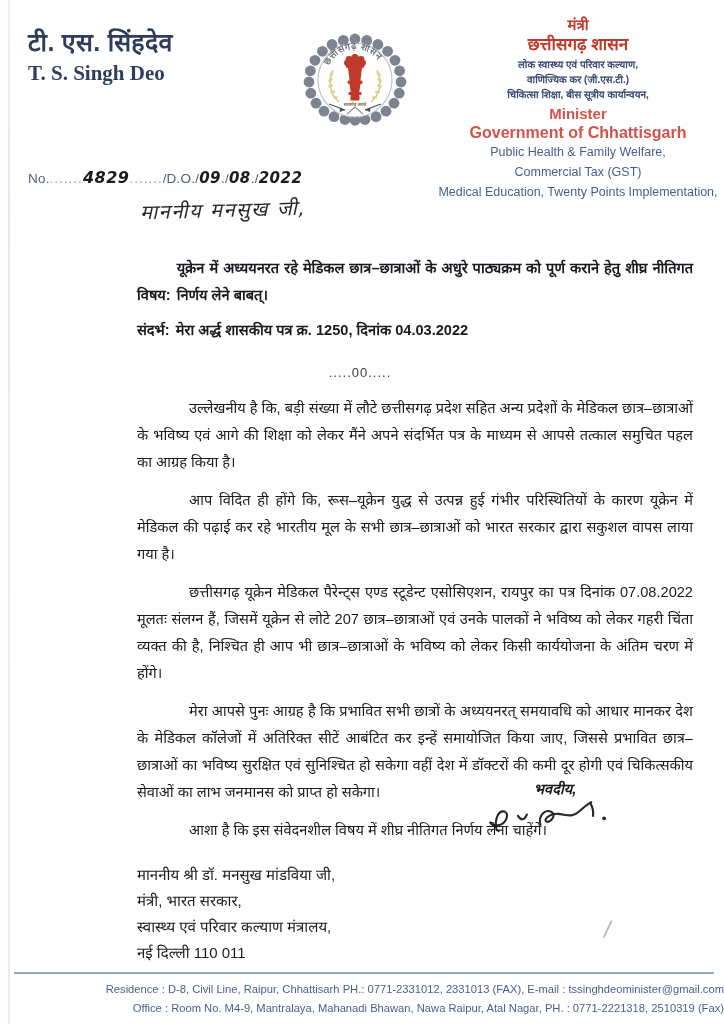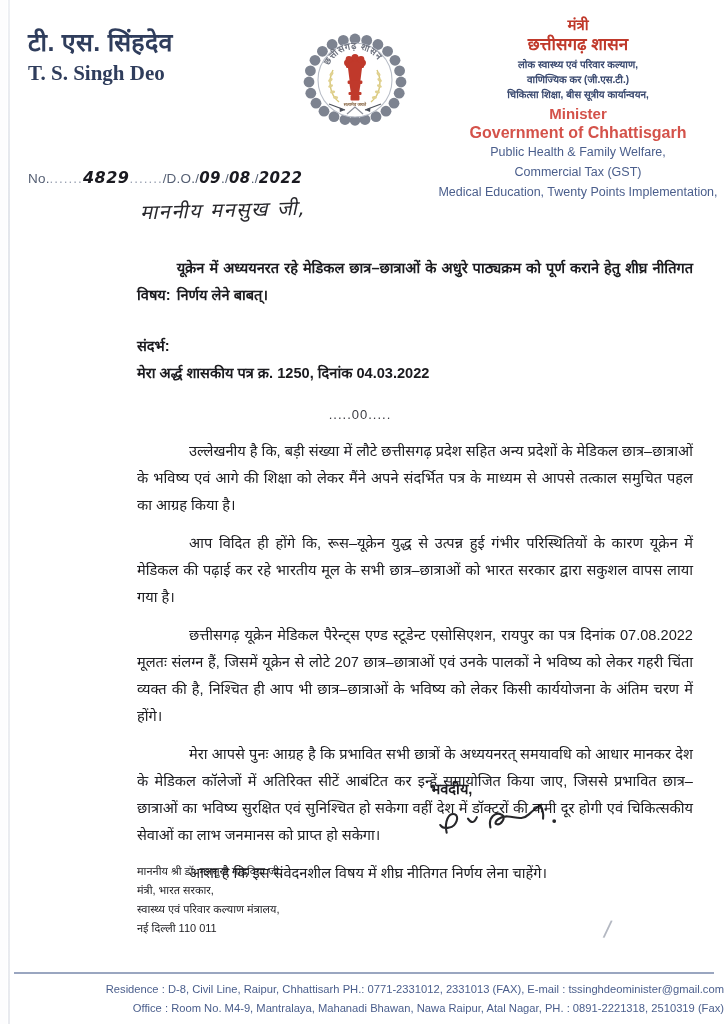--- a/index.html
+++ b/index.html
@@ -179,22 +179,21 @@
     white-space: nowrap;
   }
   .subject-text {
     font-weight: 700;
     text-align: justify;
     text-justify: inter-word;
   }
   .ref-row {
     display: flex;
     align-items: flex-start;
-    margin-top: 25px;
-    flex-direction: column;
+    margin-top: 9px;
   }
   .ref-label {
     font-weight: 700;
     flex: 0 0 auto;
     margin-right: 6px;
     white-space: nowrap;
   }
   .ref-text { font-weight: 700; }
 
   .oo-sep {
@@ -214,21 +213,23 @@
     line-height: 1.85;
   }
   p.para.last { text-align: left; }
 
   
   .sign-block {
     position: absolute;
     left: 430px;
     top: 778px;
     width: 250px;
+    text-align: center;
     color: #1b1b1f;
+    font-style: italic;
   }
   .bhavdiya {
     font-size: 14.6px;
     font-weight: 600;
   }
   .signature-mark {
     height: 34px;
     margin: 2px 0 0 0;
     font-family: "DejaVu Sans", sans-serif;
     font-size: 26px;
@@ -243,21 +244,21 @@
     font-weight: 600;
     margin-top: 2px;
   }
 
   
   .addressee {
     position: absolute;
     left: 137px;
     top: 862px;
     color: #1b1b1f;
-    font-size: 11px;
+    font-size: 15px;
     line-height: 1.74;
   }
   .addressee div { white-space: nowrap; }
 
   
   .pen-slash {
     position: absolute;
     left: 604px;
     top: 916px;
     font-family: "DejaVu Sans", sans-serif;
@@ -445,16 +446,16 @@
     <div>मंत्री, भारत सरकार,</div>
     <div>स्वास्थ्य एवं परिवार कल्याण मंत्रालय,</div>
     <div>नई दिल्ली 110 011</div>
   </div>
 
   <div class="pen-slash">/</div>
 
   <div class="footer-rule"></div>
   <div class="footer">
     <div>Residence : D-8, Civil Line, Raipur, Chhattisarh PH.: 0771-2331012, 2331013 (FAX), E-mail : tssinghdeominister@gmail.com</div>
-    <div>Office : Room No. M4-9, Mantralaya, Mahanadi Bhawan, Nawa Raipur, Atal Nagar, PH. : 0891-2221318, 2510319 (Fax)</div>
+    <div>Office : Room No. M4-9, Mantralaya, Mahanadi Bhawan, Nawa Raipur, Atal Nagar, PH. : 0771-2221318, 2510319 (Fax)</div>
   </div>
 
 </div>
 
 </body></html>

